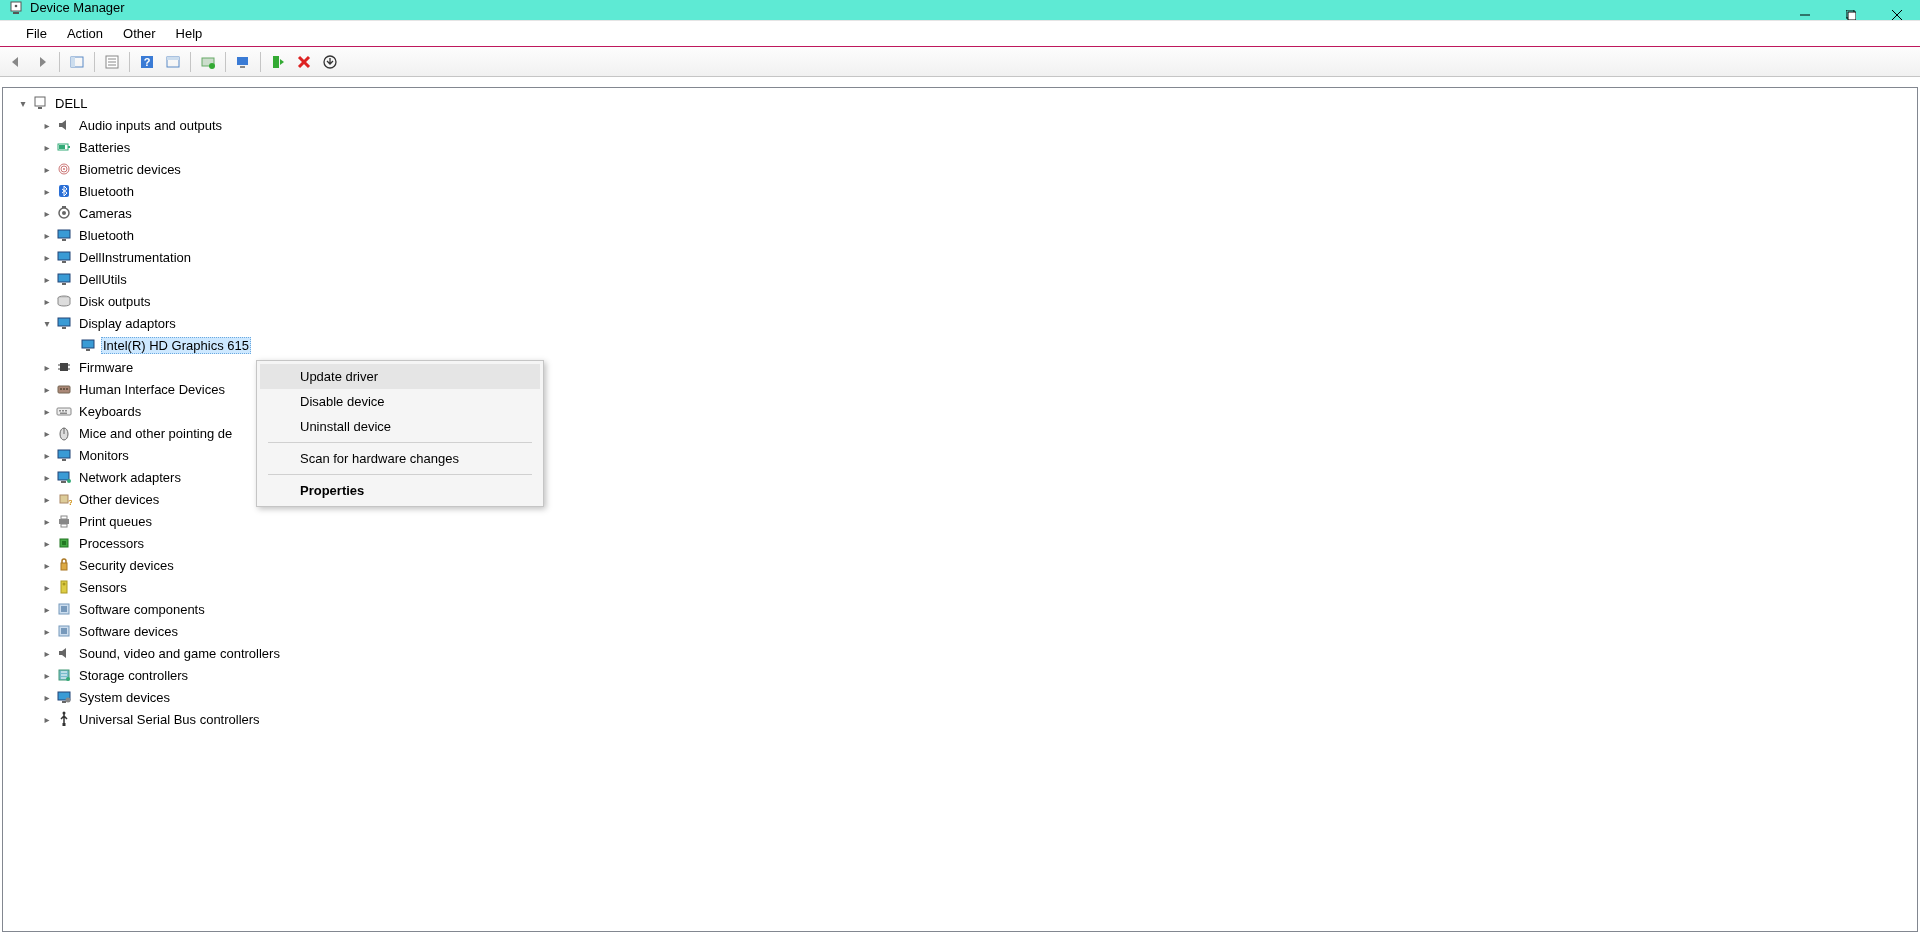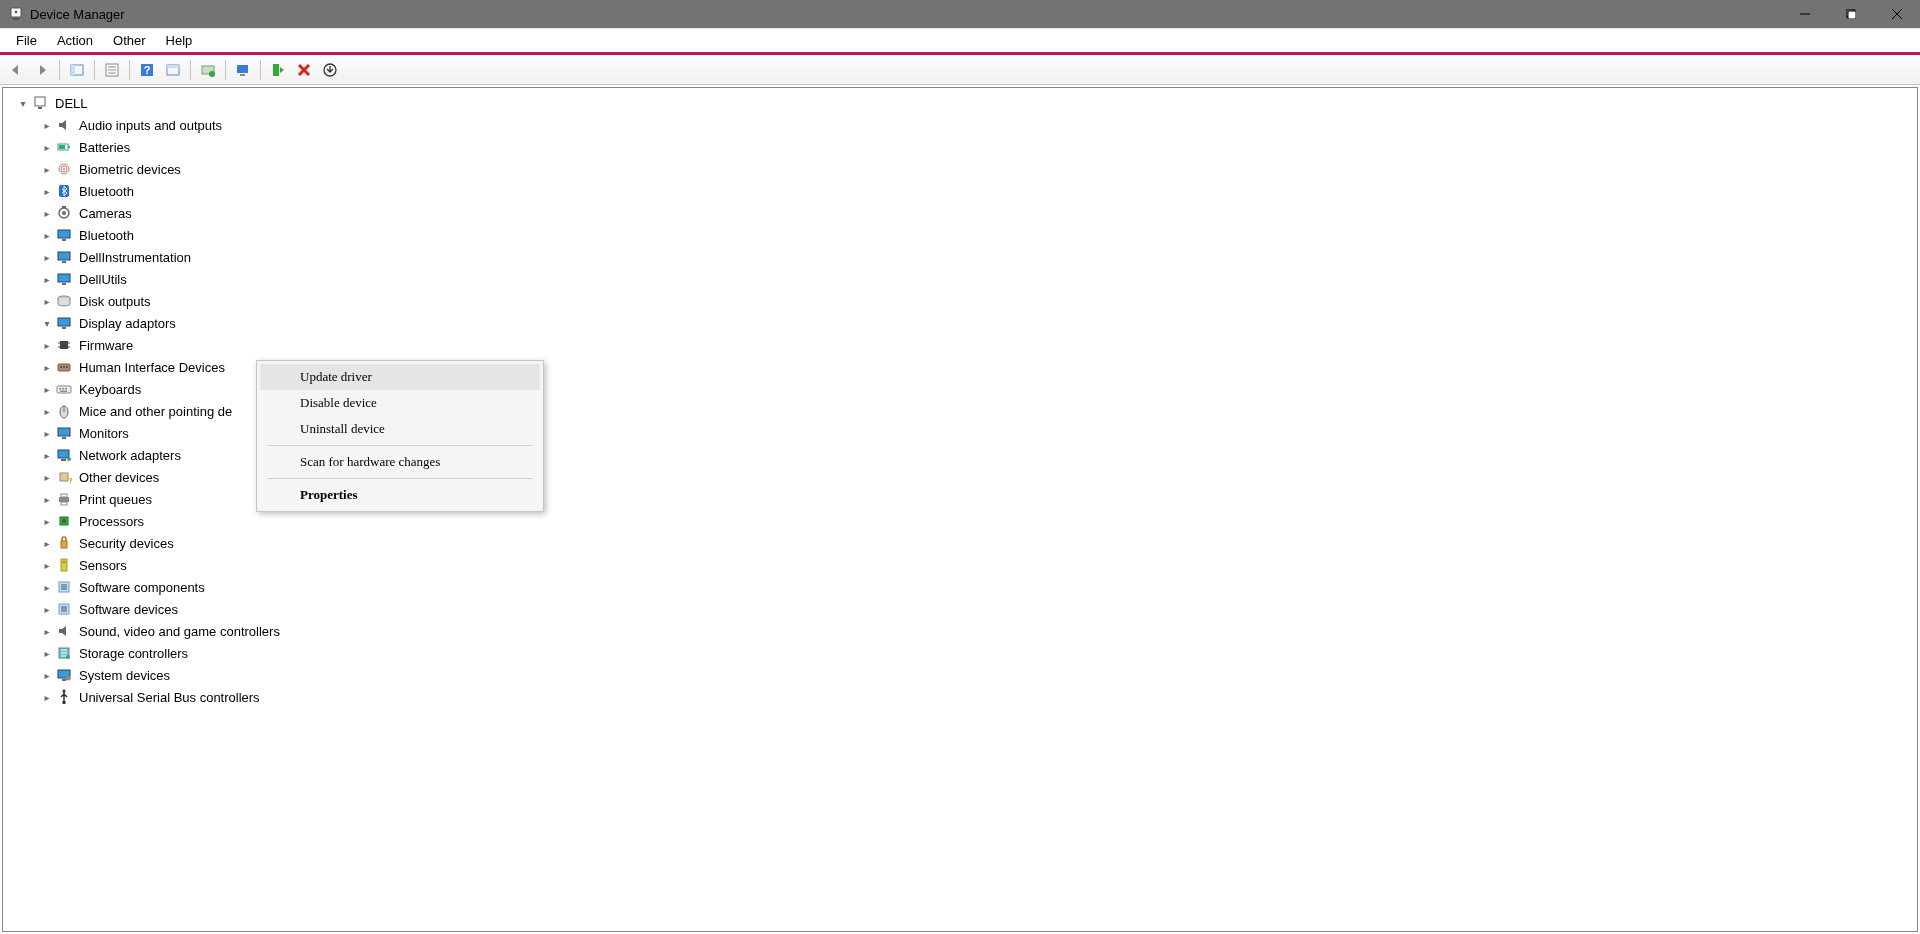--- a/index.html
+++ b/index.html
@@ -5,24 +5,23 @@
   * { box-sizing: border-box; margin: 0; padding: 0; }
   body {
     font-family: "Segoe UI", Tahoma, sans-serif;
     font-size: 13px;
     background: #fff;
     color: #000;
     user-select: none;
     overflow: hidden;
   }
   .titlebar {
-    height: 29px;
+    height: 21px;
     display: flex;
-    align-items: center;
-    background: #737373;
+    background: #5eead4;
     border-bottom: 1px solid #e5e5e5;
     padding-left: 8px;
   }
   .titlebar .app-icon {
     width: 16px; height: 16px;
     margin-right: 6px;
     display:flex;align-items:center;justify-content:center;
   }
   .titlebar .title { font-size: 13px; }
   .titlebar .win-controls {
@@ -31,22 +30,22 @@
   }
   .titlebar .win-btn {
     width: 46px; height: 29px;
     display:flex;align-items:center;justify-content:center;
     font-family: "Segoe MDL2 Assets","Segoe UI Symbol",sans-serif;
   }
   .menubar {
     height: 26px;
     display:flex;
     align-items:center;
-    padding: 0 6px;
-    border-bottom:3px solid #be185d;
+    padding: 0 16px;
+    border-bottom:1px solid #be185d;
     background:#fff;
   }
   .menubar .menu-item {
     padding: 3px 10px;
     font-size: 13px;
   }
   .toolbar {
     height: 30px;
     background: linear-gradient(#fdfdfd,#f1f1f1);
     border-bottom:1px solid #c5c5c5;
@@ -105,21 +104,20 @@
     border:1px solid #c5c5c5;
     box-shadow:2px 2px 6px rgba(0,0,0,0.25);
     padding:3px;
     font-size:13px;
     z-index:10;
     width:288px;
   }
   .ctx-item {
     padding:5px 12px 5px 40px;
     position:relative;
-    font-family:Liberation Serif, serif;
   }
   .ctx-item.hover { background:#e5e5e5; }
   .ctx-item.bold { font-weight:600; }
   .ctx-sep {
     height:1px;background:#d0d0d0;margin:3px 8px;
   }
   svg { display:block; }
 </style>
 </head>
 <body>
@@ -342,20 +340,30 @@
       </div>
       <div class="node" style="padding-left: 36px;">
         <span class="expander">▾</span>
         <span class="node-icon">
           <svg width="16" height="16" viewBox="0 0 16 16">
             <rect x="2" y="3" width="12" height="8" fill="#3a9bd5" stroke="#247"></rect>
             <rect x="6" y="12" width="4" height="2" fill="#666"></rect>
           </svg>
         </span>
         <span class="node-label">Display adaptors</span>
+      </div>
+      <div class="node selected" style="padding-left: 60px;">
+        <span class="expander"></span>
+        <span class="node-icon">
+          <svg width="16" height="16" viewBox="0 0 16 16">
+            <rect x="2" y="3" width="12" height="8" fill="#3a9bd5" stroke="#247"></rect>
+            <rect x="6" y="12" width="4" height="2" fill="#666"></rect>
+          </svg>
+        </span>
+        <span class="node-label">Intel(R) HD Graphics 615</span>
       </div>
       <div class="node" style="padding-left: 36px;">
         <span class="expander">▸</span>
         <span class="node-icon">
           <svg width="16" height="16" viewBox="0 0 16 16">
             <rect x="4" y="4" width="8" height="8" fill="#444"></rect>
             <line x1="2" y1="6" x2="4" y2="6" stroke="#444"></line>
             <line x1="2" y1="10" x2="4" y2="10" stroke="#444"></line>
             <line x1="12" y1="6" x2="14" y2="6" stroke="#444"></line>
             <line x1="12" y1="10" x2="14" y2="10" stroke="#444"></line>

